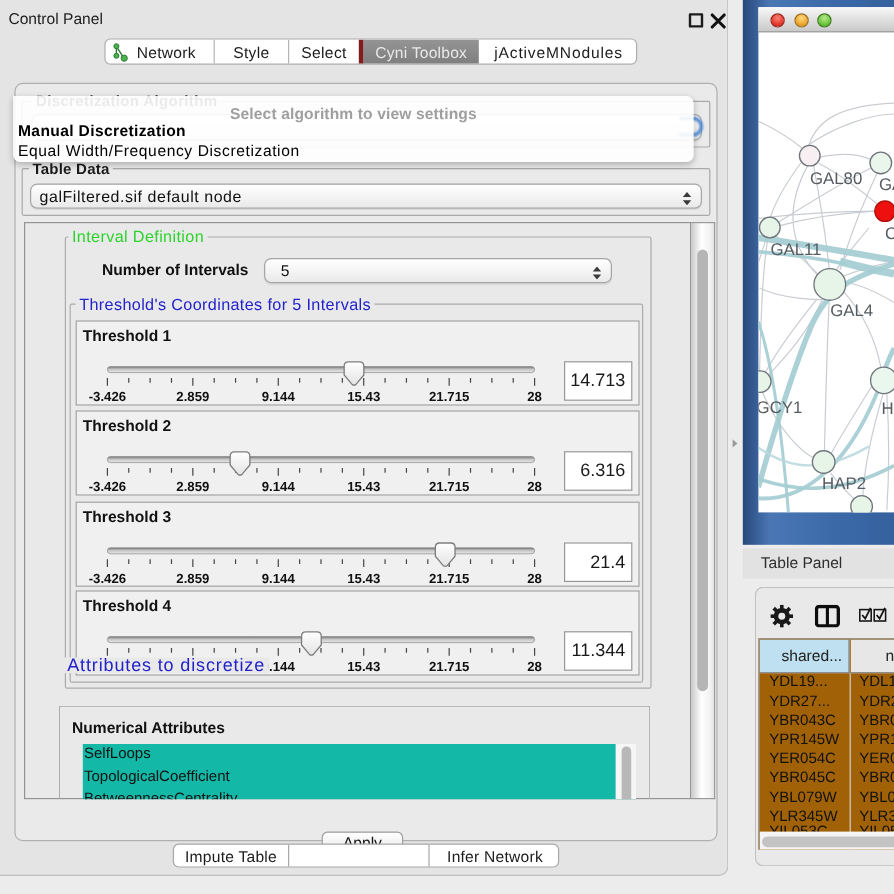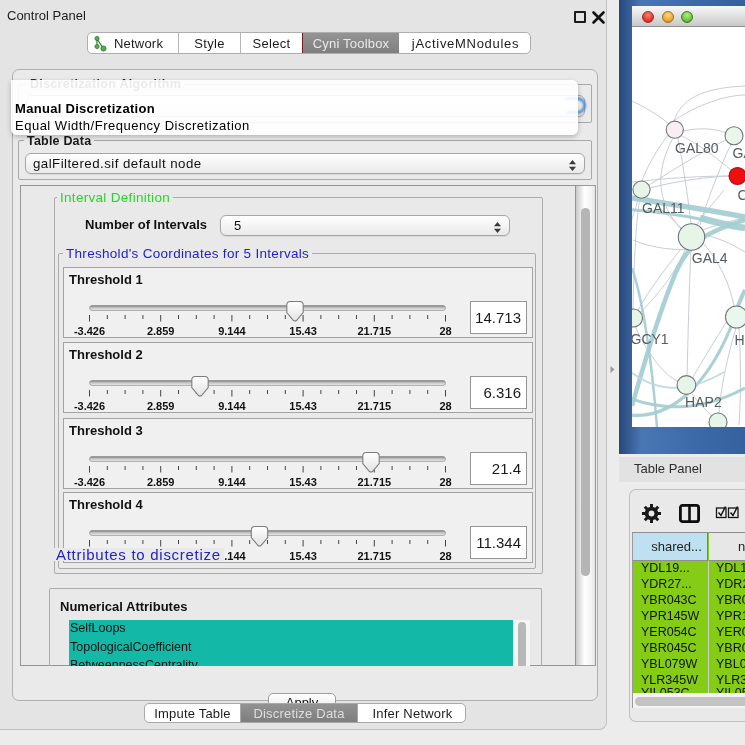--- a/index.html
+++ b/index.html
@@ -18,21 +18,21 @@
 <div class="abs" style="left:7px;top:8px;font-size:13px;color:#1d1d1d;">Control Panel</div>
 
 <div class="abs" style="left:574px;top:11px;width:12px;height:12px;border:2px solid #1b1b1b;border-radius:1px;"></div>
 <svg class="abs" style="left:590px;top:9px;" width="17" height="17" viewBox="0 0 17 17">
     <path d="M3.5 3.5 L13.5 13.5 M13.5 3.5 L3.5 13.5" stroke="#111" stroke-width="2.6" stroke-linecap="round"></path>
   </svg>
 
 <div class="abs" style="left:87px;top:32px;width:444px;height:22px;background:#ffffff;border:1px solid #aeaeae;border-radius:5px;overflow:hidden;">
   <div class="abs" style="left:0;top:0;width:91px;height:22px;border-right:1px solid #b5b5b5;"></div>
   <div class="abs" style="left:91px;top:0;width:62px;height:22px;border-right:1px solid #b5b5b5;text-align:center;line-height:21px;color:#1c1c1c;letter-spacing:0.3px;">Style</div>
-  <div class="abs" style="left:153px;top:0;width:62px;height:22px;border-right:1px solid #7f1d1d;text-align:center;line-height:21px;color:#1c1c1c;letter-spacing:0.3px;">Select</div>
+  <div class="abs" style="left:153px;top:0;width:62px;height:22px;border-right:4px solid #7f1d1d;text-align:center;line-height:21px;color:#1c1c1c;letter-spacing:0.3px;">Select</div>
   <div class="abs" style="left:215px;top:0;width:96px;height:22px;background:linear-gradient(#949494,#7d7d7d);text-align:center;line-height:21px;color:#e9e9e9;letter-spacing:0.2px;">Cyni Toolbox</div>
   <div class="abs" style="left:311px;top:0;width:133px;height:22px;text-align:center;line-height:21px;color:#1c1c1c;letter-spacing:0.7px;">jActiveMNodules</div>
   <div class="abs" style="left:26px;top:0;line-height:21px;color:#1c1c1c;letter-spacing:0.2px;">Network</div>
 </div>
 <svg class="abs" style="left:93px;top:34px;" width="15" height="19" viewBox="0 0 15 19">
   <path d="M4 5 L4 12 M4.5 5.5 L10 14" stroke="#2e7d32" stroke-width="1.2" fill="none"></path>
   <circle cx="4" cy="4.5" r="2.1" fill="#4caf50" stroke="#2e7d32" stroke-width="0.8"></circle>
   <circle cx="4" cy="12.5" r="2.1" fill="#4caf50" stroke="#2e7d32" stroke-width="0.8"></circle>
   <circle cx="10.5" cy="14.5" r="2.6" fill="#4caf50" stroke="#2e7d32" stroke-width="0.8"></circle>
 </svg>
@@ -188,25 +188,25 @@
   <div class="abs" style="left:1px;top:38.3px;">BetweennessCentrality</div>
   <div class="abs" style="right:0;top:0;width:17px;height:46px;background:#f6f6f6;">
     <div class="abs" style="left:5px;top:1.5px;width:7.5px;height:60px;background:#b8b8b8;border-radius:4px;"></div>
   </div>
 </div>
 
 <div class="abs" style="left:268px;top:673px;width:68px;height:18px;border:1px solid #9e9e9e;border-radius:5px;background:linear-gradient(#ffffff,#e8e8e8);text-align:center;line-height:17px;color:#111;margin-top:20px;">Apply</div>
 
 <div class="abs" style="left:144px;top:703px;width:322px;height:20px;background:#ffffff;border:1px solid #a8a8a8;border-radius:5px;overflow:hidden;">
   <div class="abs" style="left:0;top:0;width:96px;height:20px;border-right:1px solid #a8a8a8;text-align:center;line-height:19px;color:#1c1c1c;letter-spacing:0.2px;">Impute Table</div>
-  <div class="abs" style="left:96px;top:0;width:116px;height:20px;background:linear-gradient(#929292,#7c7c7c);text-align:center;line-height:19px;color:#dedede;letter-spacing:0.2px;">Discretize Data</div>
   <div class="abs" style="left:212px;top:0;width:110px;height:20px;border-left:1px solid #a8a8a8;text-align:center;line-height:19px;color:#1c1c1c;letter-spacing:0.2px;">Infer Network</div>
 </div>
 
 <div class="abs" style="left:11px;top:80px;width:567px;height:55px;background:rgba(255,255,255,0.9);border-radius:0 6px 6px 6px;box-shadow:0 2px 5px rgba(0,0,0,0.24);">
+  <div class="abs" style="left:0;top:7px;width:100%;text-align:center;color:#9f9f9f;font-weight:bold;letter-spacing:0.1px;">Select algorithm to view settings</div>
   <div class="abs bold" style="left:4px;top:21px;color:#000;letter-spacing:0.3px;">Manual Discretization</div>
   <div class="abs" style="left:4px;top:37.5px;color:#000;letter-spacing:0.5px;">Equal Width/Frequency Discretization</div>
 </div>
 
 <div class="abs" style="left:619px;top:0;width:126px;height:454px;background:linear-gradient(90deg,#27477b,#4a77b4 18%,#3c69a8 60%,#35619e);"></div>
 <div class="abs" style="left:632px;top:6px;width:113px;height:421px;background:#ffffff;"></div>
 <div class="abs" style="left:632px;top:6px;width:113px;height:21px;background:linear-gradient(#f8f8f8,#c9c9c9);border-bottom:1px solid #8f8f8f;"></div>
 <div class="abs" style="left:642px;top:11px;width:12px;height:12px;border-radius:50%;background:radial-gradient(circle at 50% 30%,#f98379,#e63b2e 60%,#b71c14);border:0.5px solid #9c2c24;"></div>
 <div class="abs" style="left:662px;top:11px;width:12px;height:12px;border-radius:50%;background:radial-gradient(circle at 50% 30%,#ffd97e,#eda933 60%,#c07c17);border:0.5px solid #9e7121;"></div>
 <div class="abs" style="left:681px;top:11px;width:12px;height:12px;border-radius:50%;background:radial-gradient(circle at 50% 30%,#b5e98a,#6fc73e 60%,#3d8f1d);border:0.5px solid #3e7d20;"></div>
@@ -287,21 +287,21 @@
   <rect x="1.4" y="1.4" width="18.2" height="16.2" rx="2.2" fill="none" stroke="#0d0d0d" stroke-width="2.8"></rect>
   <line x1="10.5" y1="1.4" x2="10.5" y2="17.6" stroke="#0d0d0d" stroke-width="2.6"></line>
 </svg>
 <svg class="abs" style="left:715px;top:505px;" width="26" height="14" viewBox="0 0 26 14">
   <rect x="1.5" y="3" width="9.5" height="9.5" fill="none" stroke="#151515" stroke-width="1.3"></rect>
   <path d="M3.5 7.5 L6 10.5 L10.5 1.5" stroke="#151515" stroke-width="1.5" fill="none"></path>
   <rect x="13.5" y="3" width="9.5" height="9.5" fill="none" stroke="#151515" stroke-width="1.3"></rect>
   <path d="M15.5 7.5 L18 10.5 L22.5 1.5" stroke="#151515" stroke-width="1.5" fill="none"></path>
 </svg>
 
-<div class="abs" style="left:632px;top:532px;width:113px;height:176px;background:#84cc16;border-left:1px solid #9a9a9a;border-top:1px solid #8e8e8e;overflow:hidden;">
+<div class="abs" style="left:632px;top:532px;width:113px;height:176px;background:#a16207;border-left:1px solid #9a9a9a;border-top:1px solid #8e8e8e;overflow:hidden;">
   <div class="abs" style="left:0;top:0;width:75px;height:28px;background:#bfe0f0;border-right:1px solid #7f7f7f;border-bottom:1px solid #8e8e8e;text-align:center;line-height:27px;color:#222;padding-left:13px;">shared...</div>
   <div class="abs" style="left:76px;top:0;width:40px;height:28px;background:#e7e7e7;border-bottom:1px solid #8e8e8e;line-height:27px;color:#222;padding-left:29px;">name</div>
   <div class="abs" style="left:75px;top:28px;width:1px;height:149px;background:#cfcfcf;"></div>
                     <div class="abs" style="left:8px;top:28.0px;width:160px;height:15px;font-size:12.5px;color:#111;white-space:nowrap;">YDL19...<span style="position:absolute;left:75px;">YDL194W</span></div>
   <div class="abs" style="left:8px;top:44.0px;width:160px;height:15px;font-size:12.5px;color:#111;white-space:nowrap;">YDR27...<span style="position:absolute;left:75px;">YDR277C</span></div>
   <div class="abs" style="left:8px;top:60.0px;width:160px;height:15px;font-size:12.5px;color:#111;white-space:nowrap;">YBR043C<span style="position:absolute;left:75px;">YBR043C</span></div>
   <div class="abs" style="left:8px;top:76.0px;width:160px;height:15px;font-size:12.5px;color:#111;white-space:nowrap;">YPR145W<span style="position:absolute;left:75px;">YPR145W</span></div>
   <div class="abs" style="left:8px;top:92.0px;width:160px;height:15px;font-size:12.5px;color:#111;white-space:nowrap;">YER054C<span style="position:absolute;left:75px;">YER054C</span></div>
   <div class="abs" style="left:8px;top:107.9px;width:160px;height:15px;font-size:12.5px;color:#111;white-space:nowrap;">YBR045C<span style="position:absolute;left:75px;">YBR045C</span></div>
   <div class="abs" style="left:8px;top:123.7px;width:160px;height:15px;font-size:12.5px;color:#111;white-space:nowrap;">YBL079W<span style="position:absolute;left:75px;">YBL079W</span></div>

